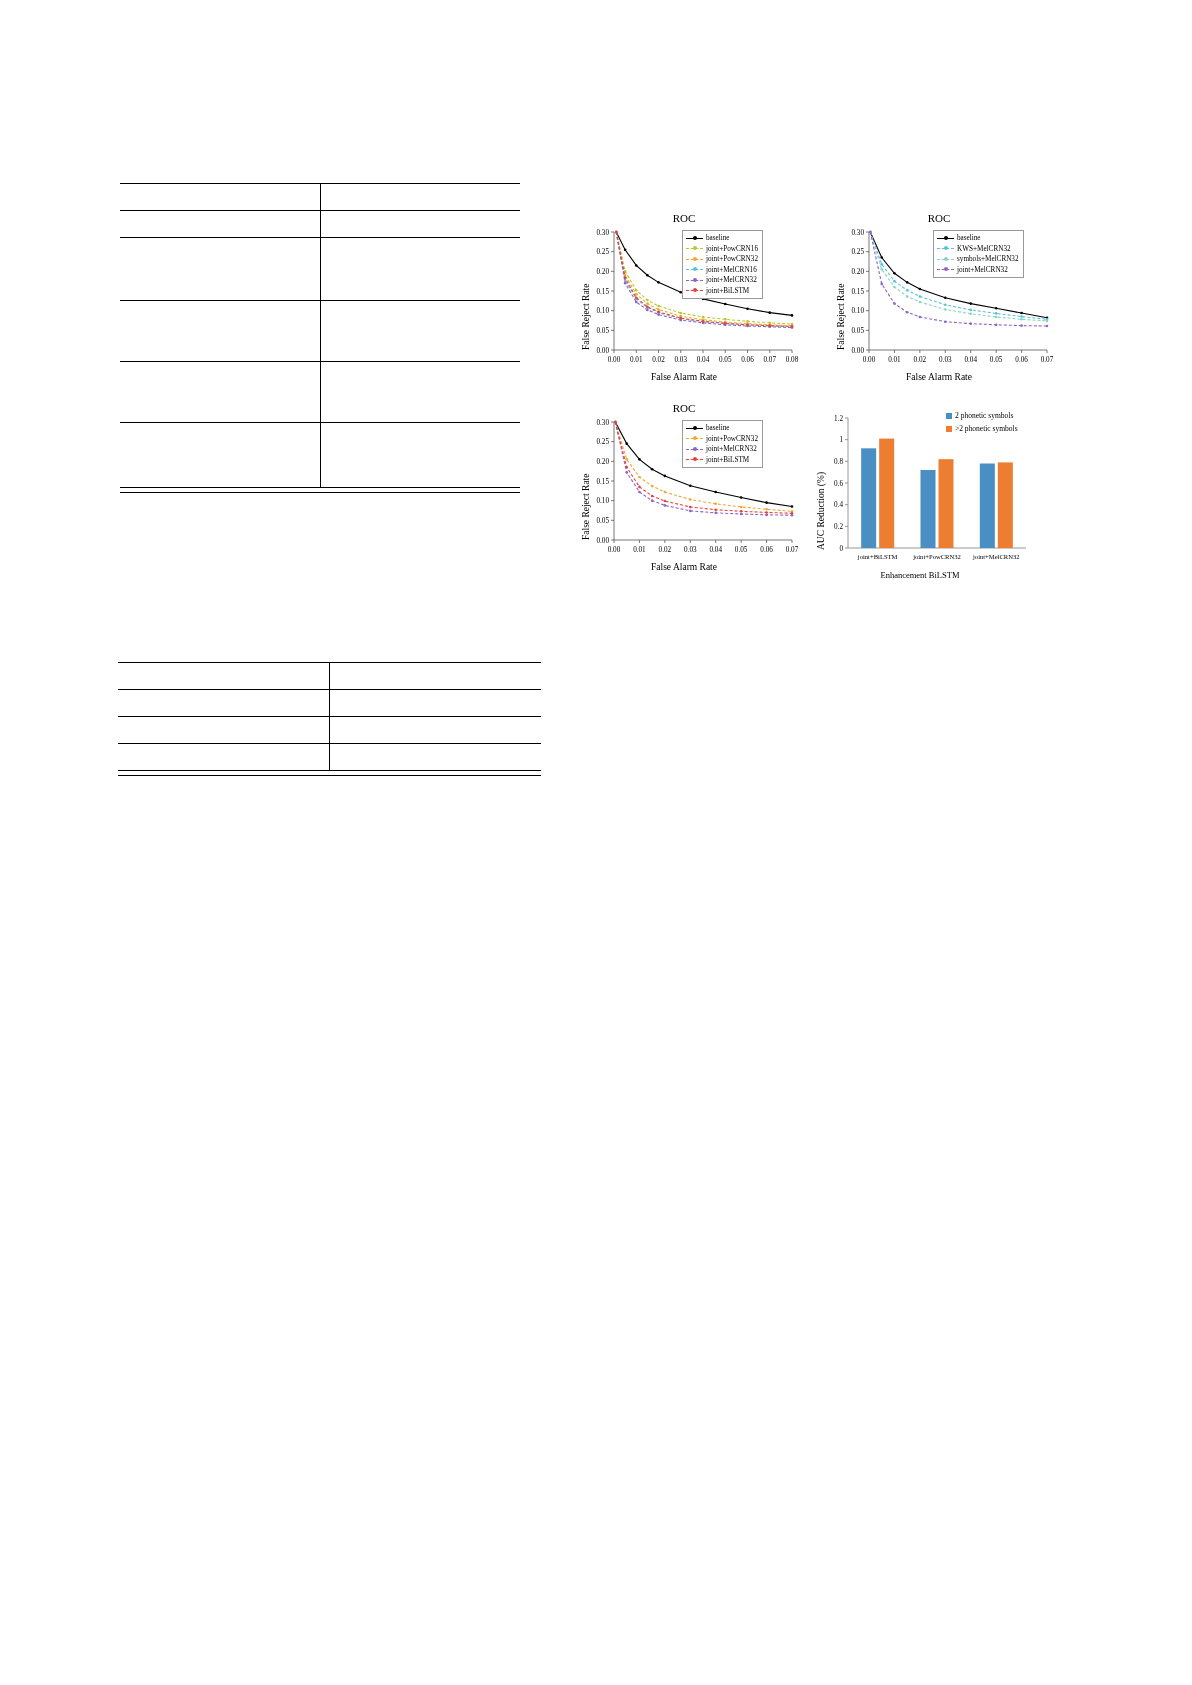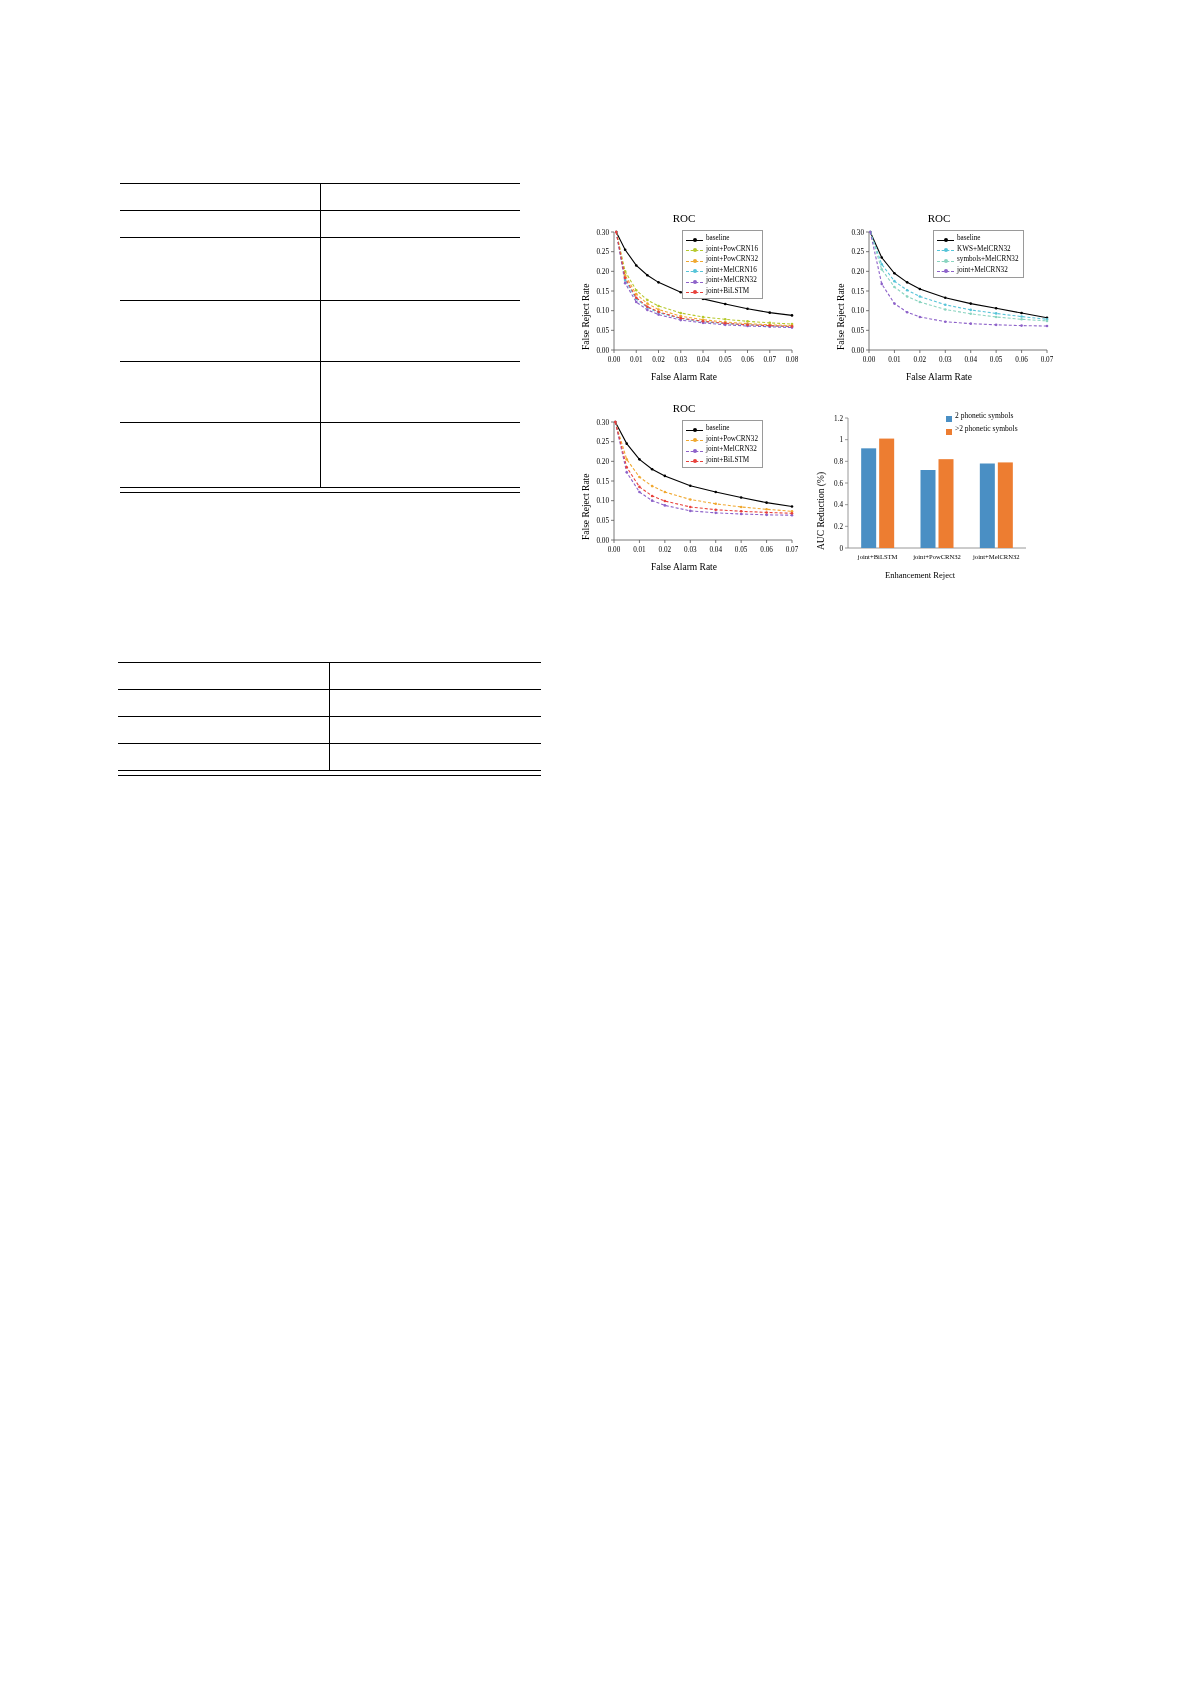--- a/index.html
+++ b/index.html
@@ -79,21 +79,21 @@
   .legend-box {
     position: absolute;
     border: 0.8px solid #9a9a9a;
     background: #fff;
     padding: 2px 4px 2px 3px;
     font-size: 7.2px;
     line-height: 10.5px;
   }
   .legend-row {
     display: flex;
-    align-items: flex-end;
+    align-items: center;
     white-space: nowrap;
   }
   .legend-swatch {
     display: inline-block;
     width: 17px;
     height: 7px;
     margin-right: 3px;
     position: relative;
     flex: 0 0 auto;
   }
@@ -588,21 +588,21 @@
           </span>
           <span>joint+BiLSTM</span>
         </div>
       </div>
   </div>
 </div>
 
 <div class="figure" id="fig4" style="left:808px; top:400px; width:224px; height:180px;">
   <div class="fig-inner">
     <div class="axis-label-y" style="left:8px; top:150px;">AUC Reduction (%)</div>
-    <div class="axis-label-x" style="font-size:8.5px;">Enhancement Reject</div>
+    <div class="axis-label-x" style="font-size:8.5px;">Enhancement BiLSTM</div>
     <svg id="svg4" width="224" height="180" style="position:absolute;left:0;top:0;">
         <line x1="40" y1="148" x2="218" y2="148" stroke="#7f7f7f" stroke-width="0.8"></line>
         <line x1="40" y1="18" x2="40" y2="148" stroke="#7f7f7f" stroke-width="0.8"></line>
         <line x1="37" y1="148" x2="40" y2="148" stroke="#7f7f7f" stroke-width="0.8"></line>
         <text x="35" y="150.5" text-anchor="end" font-size="7.2" fill="#000" font-family="&quot;Liberation Serif&quot;, serif">0</text>
         <line x1="37" y1="126.33333333333333" x2="40" y2="126.33333333333333" stroke="#7f7f7f" stroke-width="0.8"></line>
         <text x="35" y="128.83333333333331" text-anchor="end" font-size="7.2" fill="#000" font-family="&quot;Liberation Serif&quot;, serif">0.2</text>
         <line x1="37" y1="104.66666666666666" x2="40" y2="104.66666666666666" stroke="#7f7f7f" stroke-width="0.8"></line>
         <text x="35" y="107.16666666666666" text-anchor="end" font-size="7.2" fill="#000" font-family="&quot;Liberation Serif&quot;, serif">0.4</text>
         <line x1="37" y1="83" x2="40" y2="83" stroke="#7f7f7f" stroke-width="0.8"></line>

